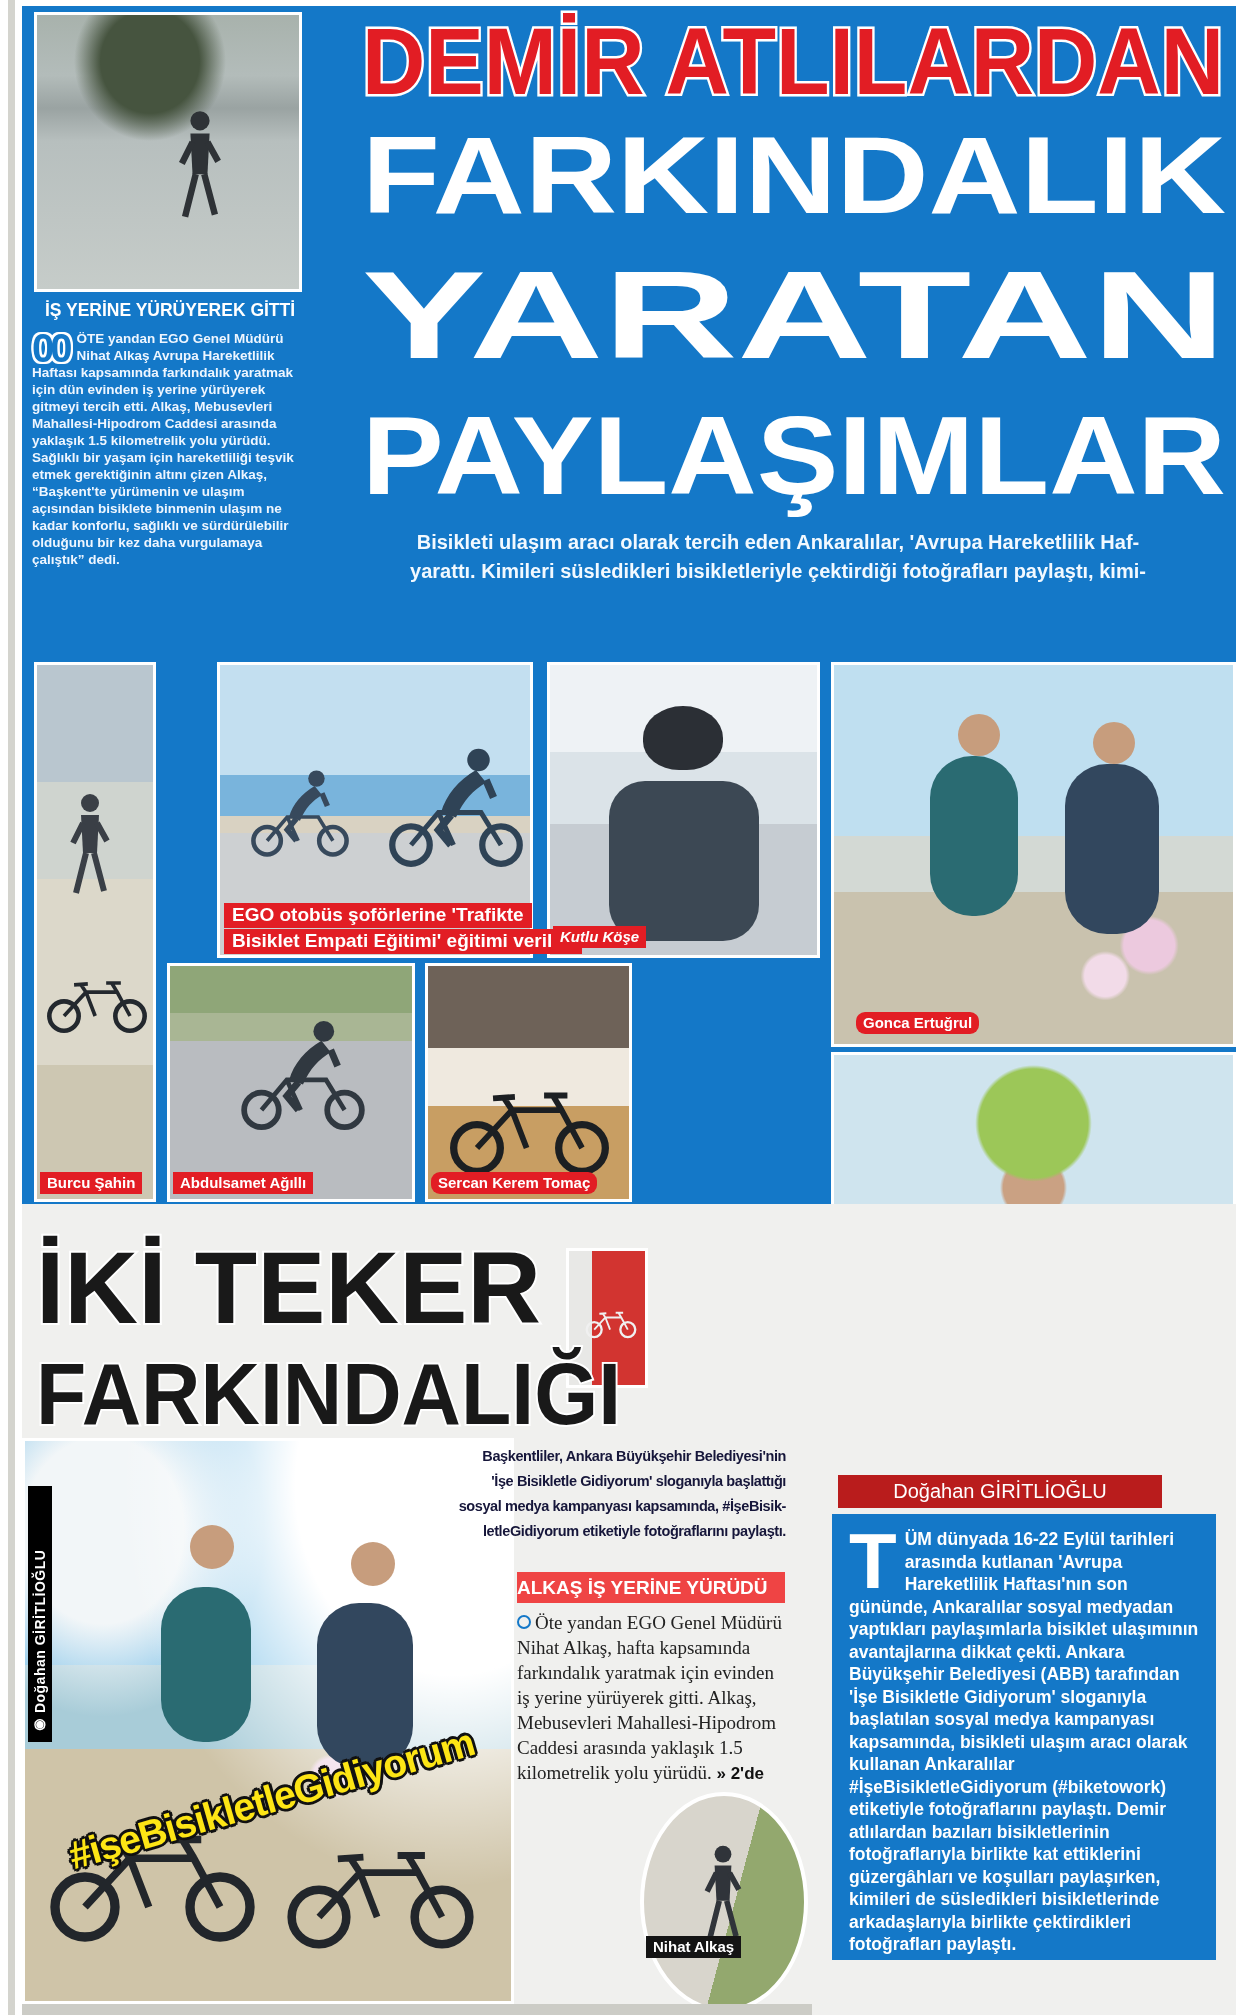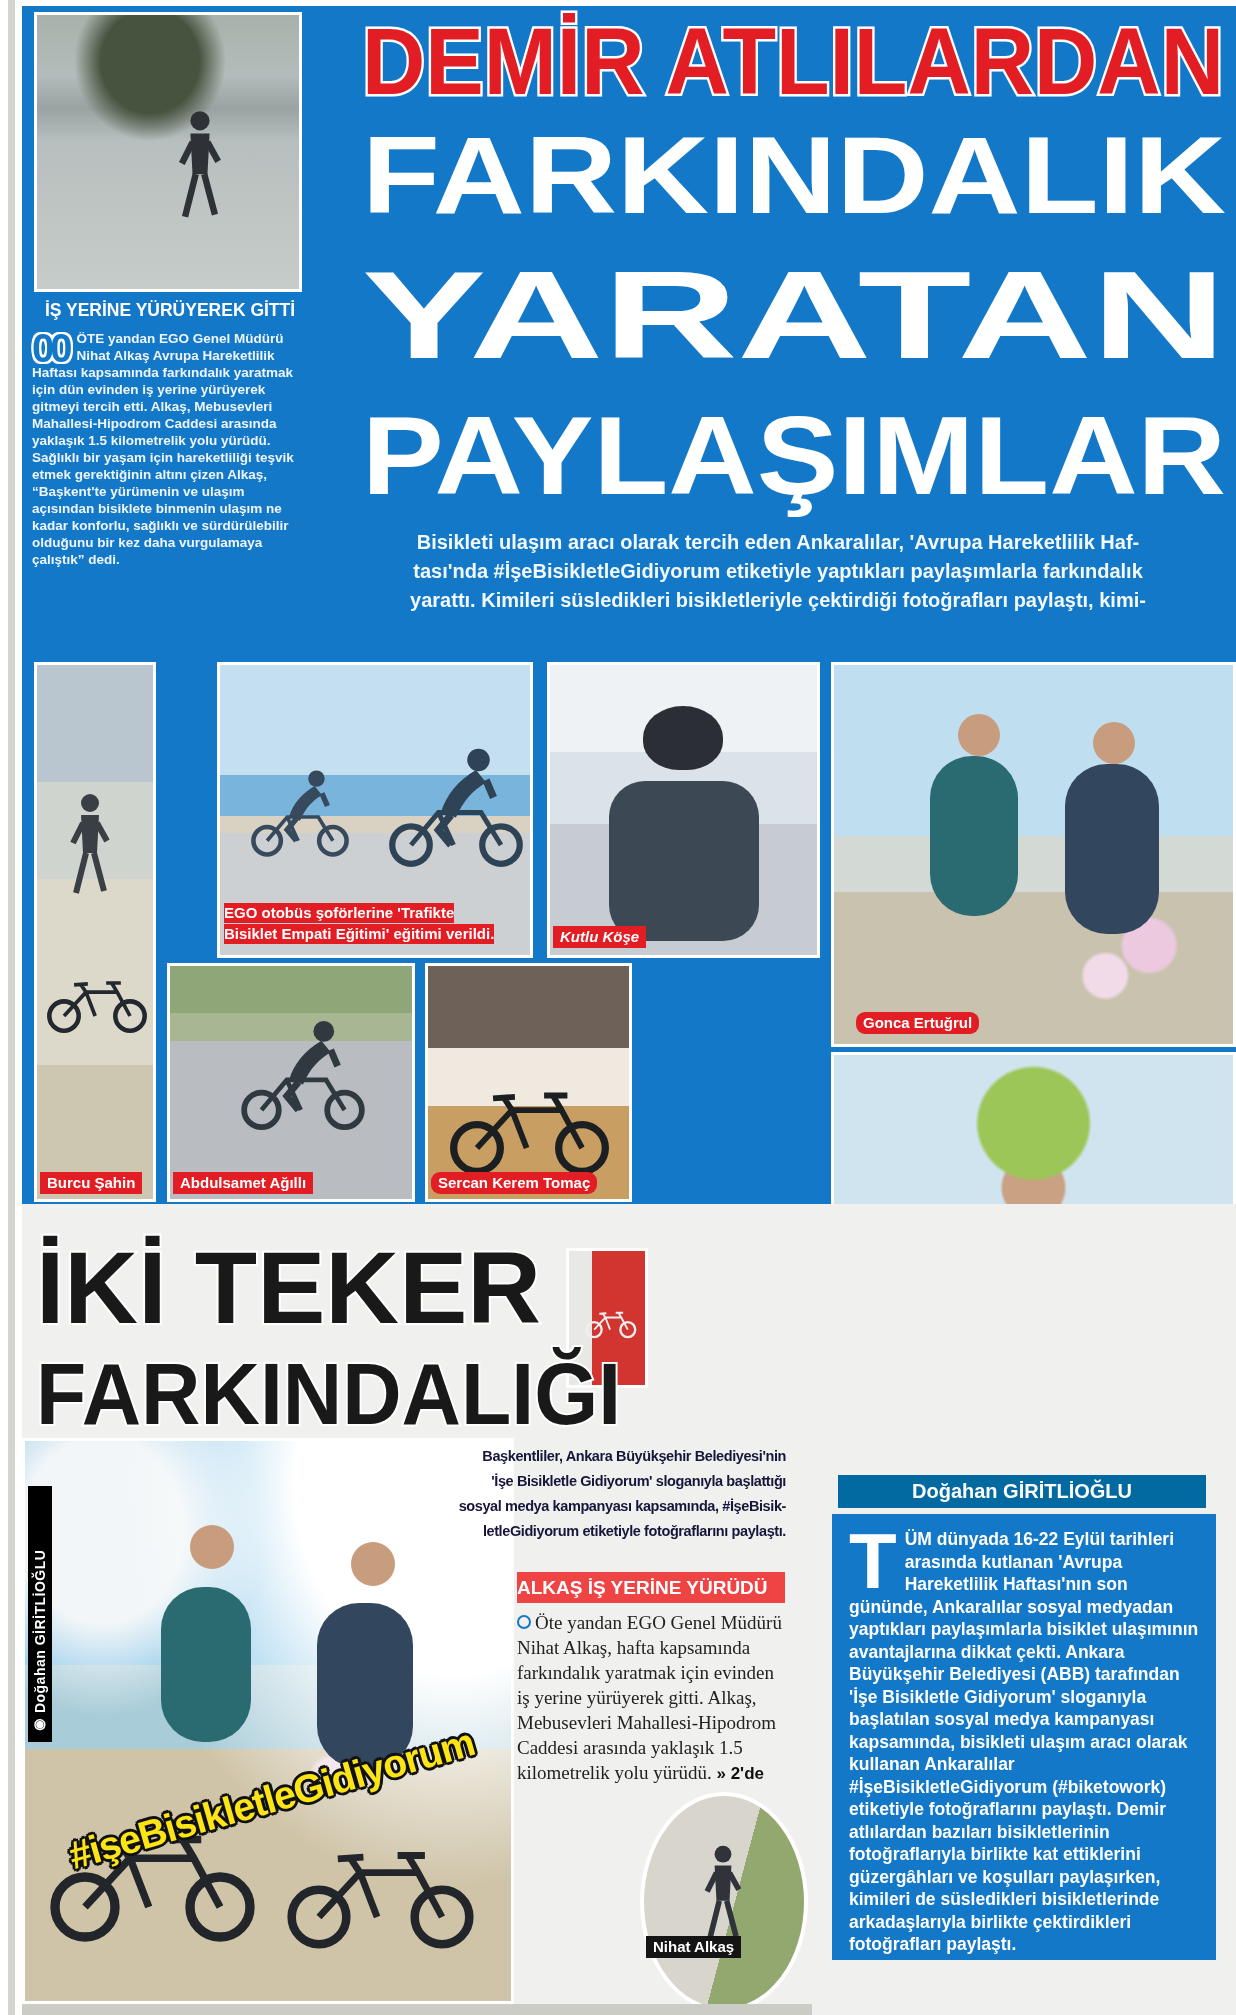--- a/index.html
+++ b/index.html
@@ -68,43 +68,43 @@
       radial-gradient(circle at 63% 60%, #eed5e4 0 4%, rgba(0,0,0,0) 5%),
       linear-gradient(180deg,#7fc2e8 0%,#7fc2e8 40%,#a8ccd8 40%,#a8ccd8 55%,#cfc4a8 55%,#cfc4a8 100%);}
   .fig{position:absolute;border-radius:42px;}
   .head{position:absolute;border-radius:50%;background:#c79d7d;}
   #ph-oval{left:640px;top:1792px;width:160px;height:212px;border-radius:50%;border:4px solid #ffffff;
     background:linear-gradient(105deg,#d8d5cc 0%,#d8d5cc 55%,#93a86e 55%,#93a86e 100%);}
   
   .cap{position:absolute;background:#e21d24;color:#ffffff;font-weight:bold;font-size:15px;
        padding:2px 7px 3px;white-space:nowrap;}
   .cap-stack{position:absolute;}
-  .cap-stack span{display:table;background:#e21d24;color:#ffffff;font-weight:bold;font-size:15px;
-       padding:1px 0 2px;white-space:nowrap;margin-top:1px;}
+  .cap-stack span{display:table;background:#e21d24;color:#ffffff;font-weight:bold;font-size:19px;
+       padding:1px 8px 2px;white-space:nowrap;margin-top:1px;}
   .cap-dark{background:#141414;}
   
   .intro{position:absolute;left:440px;top:1444px;width:346px;text-align:right;color:#16163a;
          font-weight:bold;font-size:14.5px;line-height:25px;letter-spacing:-0.4px;}
   .intro span{display:block;white-space:nowrap;}
   .subhead{position:absolute;left:517px;top:1572px;width:268px;height:31px;background:#ef4444;
            color:#ffffff;font-weight:bold;font-size:19px;line-height:31px;text-align:left;box-sizing:border-box;}
   .mid-body{position:absolute;left:517px;top:1610px;width:268px;font-family:"Liberation Serif",serif;
             font-size:19px;line-height:25px;color:#222222;margin:0;}
   .ring{display:inline-block;width:10px;height:10px;border:2px solid #1478c8;border-radius:50%;
         margin-right:4px;vertical-align:baseline;}
   .jump{font-weight:bold;font-family:"Liberation Sans",sans-serif;font-size:17px;color:#111;}
   .vcredit{position:absolute;left:28px;top:1486px;height:256px;background:#000000;color:#ffffff;
            font-weight:bold;font-size:14px;padding:8px 4px;writing-mode:vertical-rl;
            transform:rotate(180deg);letter-spacing:0.5px;box-sizing:border-box;}
   .hashtag{position:absolute;left:70px;top:1835px;transform:rotate(-16deg);transform-origin:left center;
            color:#fde515;font-weight:bold;font-size:39px;letter-spacing:-1px;white-space:nowrap;
            text-shadow:2px 2px 0 #111,-2px -2px 0 #111,2px -2px 0 #111,-2px 2px 0 #111,0 3px 0 #111,3px 0 0 #111,-3px 0 0 #111,0 -3px 0 #111;}
   
-  .author-banner{position:absolute;left:838px;top:1475px;width:368px;height:33px;background:#0369a1;
-                 color:#ffffff;font-weight:bold;font-size:20px;line-height:33px;text-align:center;}
+  .author-banner{position:absolute;left:838px;top:1475px;width:324px;height:33px;background:#b91c1c;
+                 color:#ffffff;font-weight:normal;font-size:20px;line-height:33px;text-align:center;}
   .col-box{position:absolute;left:832px;top:1514px;width:384px;height:446px;background:#1478c8;
            box-sizing:border-box;padding:14px 17px;color:#ffffff;font-weight:bold;
            font-size:17.5px;line-height:22.5px;text-align:left;}
   .dropcapT{float:left;font-size:78px;line-height:60px;font-weight:bold;margin:3px 8px 0 0;color:#ffffff;}
   .gray-bar{position:absolute;left:22px;top:2004px;width:790px;height:11px;background:#ccccc6;}
   .hidden-defs{position:absolute;width:0;height:0;overflow:hidden;}
 </style>
 </head>
 <body>
 
@@ -156,21 +156,20 @@
   </svg>
   <svg class="hl" id="hl3" width="872" height="138">
     <text x="2" y="112" textLength="864" lengthAdjust="spacingAndGlyphs">YARATAN</text>
   </svg>
   <svg class="hl" id="hl4" width="872" height="124">
     <text x="2" y="100" textLength="864" lengthAdjust="spacingAndGlyphs">PAYLAŞIMLAR</text>
   </svg>
 
   <div class="standfirst">
     <span>Bisikleti ulaşım aracı olarak tercih eden Ankaralılar, 'Avrupa Hareketlilik Haf-</span>
-    <span>tası'nda #İşeBisikletleGidiyorum etiketiyle yaptıkları paylaşımlarla farkındalık</span>
     <span>yarattı. Kimileri süsledikleri bisikletleriyle çektirdiği fotoğrafları paylaştı, kimi-</span>
   </div>
 
   <div class="ph" id="ph-burcu">
     <svg class="deco" style="left:20%;top:18%;width:60px;height:180px;color:#3a3f46;">
         <use href="#sym-walker"></use>
       </svg>
     <svg class="deco" style="left:4%;top:58%;width:110px;height:60px;color:#23282e;">
         <use href="#sym-bike"></use>
       </svg>

